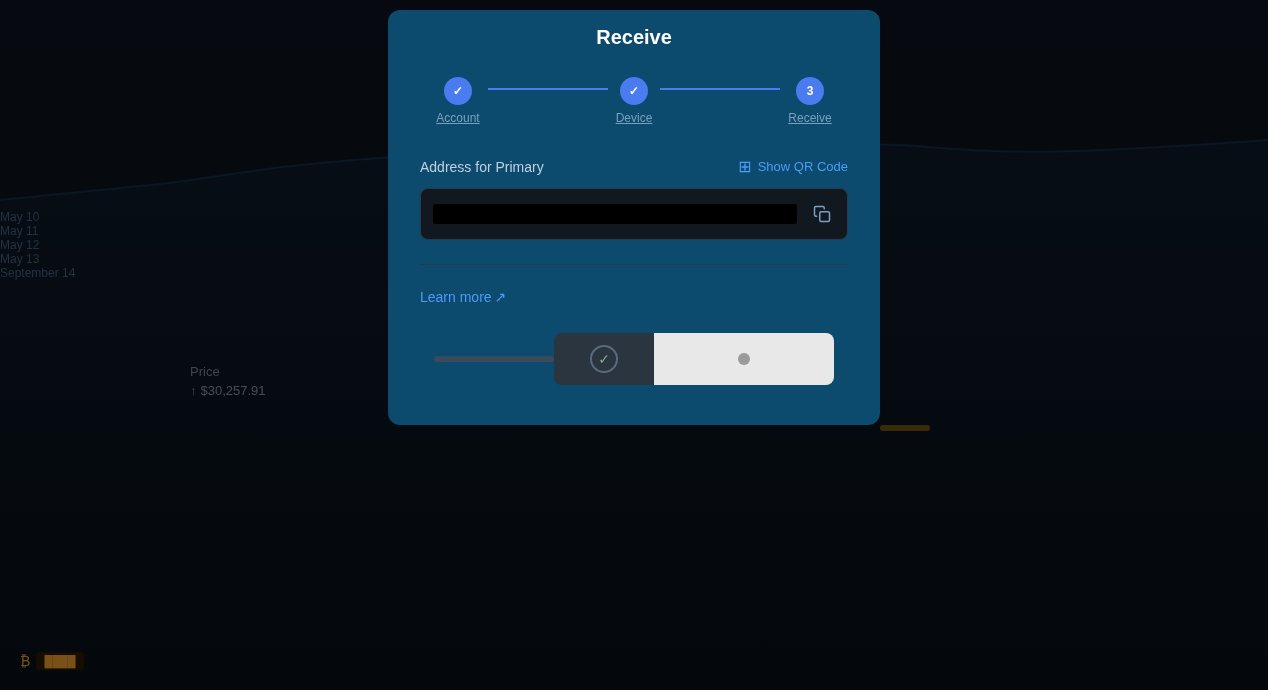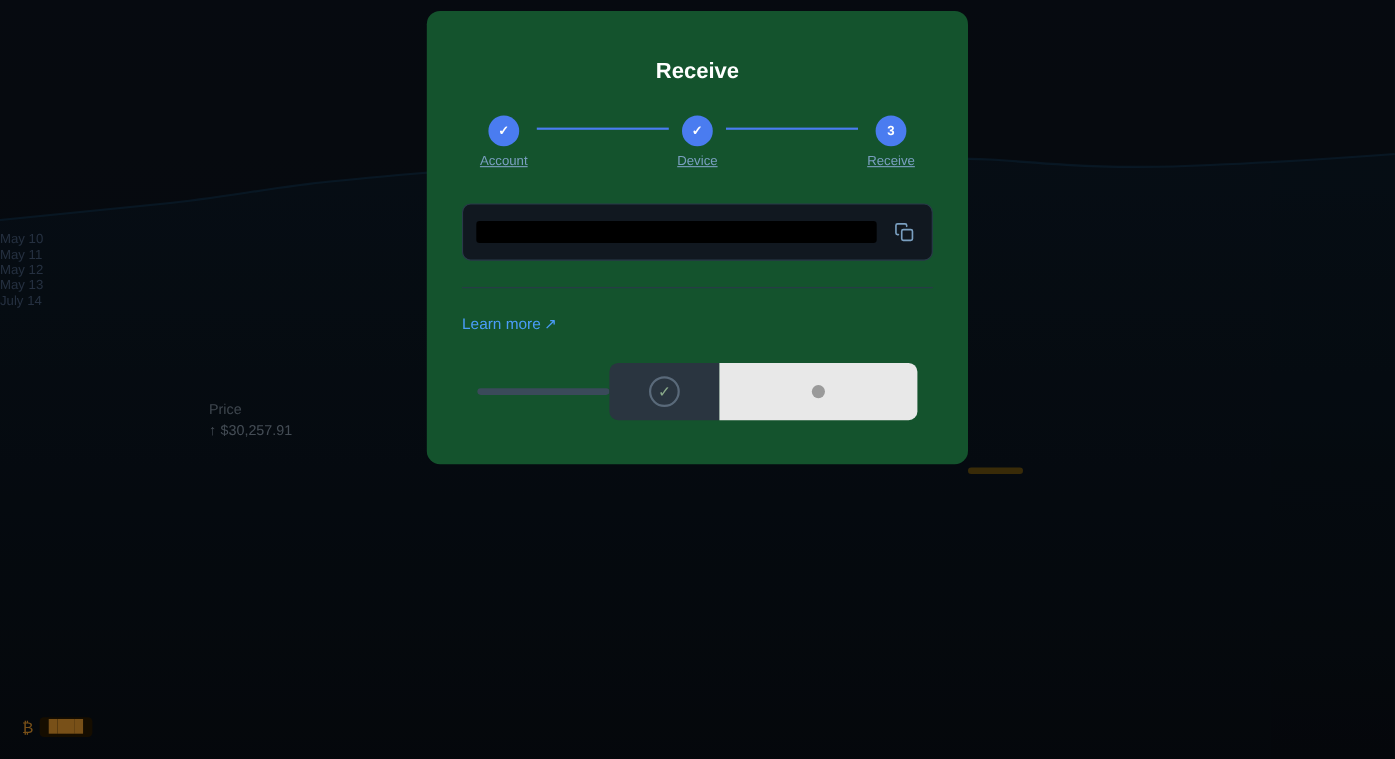--- a/index.html
+++ b/index.html
@@ -62,24 +62,24 @@
       inset: 0;
       background: rgba(0,0,0,0.5);
       display: flex;
       align-items: flex-start;
       justify-content: center;
       padding-top: 10px;
     }
 
     
     .modal {
-      background: #14532d;
+      background: #0c4a6e;
       border-radius: 12px;
       width: 492px;
-      padding: 44px 32px 40px;
+      padding: 16px 32px 40px;
       color: #fff;
       position: relative;
     }
 
     .modal-title {
       text-align: center;
       font-size: 20px;
       font-weight: 600;
       color: #ffffff;
       margin-bottom: 28px;
@@ -336,21 +336,21 @@
 
     <rect x="880" y="425" width="50" height="6" fill="#b8860b" rx="3"></rect>
   </svg>
 </div>
 
 <div class="date-labels">
   <span>May 10</span>
   <span>May 11</span>
   <span>May 12</span>
   <span>May 13</span>
-  <span>July 14</span>
+  <span>September 14</span>
 </div>
 
 <div class="price-area">
   <span>Price</span>
   <div class="price-value">
     <span>↑</span>
     <span>$30,257.91</span>
   </div>
 </div>
 
@@ -386,20 +386,27 @@
       <div class="step-connector"></div>
 
       <div class="step-item">
         <div class="step-circle active">
           <span>3</span>
         </div>
         <span class="step-label">Receive</span>
       </div>
     </div>
 
+    <div class="address-header">
+      <span class="address-label">Address for Primary</span>
+      <button class="show-qr-btn">
+        <span class="qr-icon">⊞</span>
+        <span>Show QR Code</span>
+      </button>
+    </div>
 
     <div class="address-box">
       <div class="address-text"></div>
       <button class="copy-btn">
         <svg width="18" height="18" viewBox="0 0 24 24" fill="none" stroke="currentColor" stroke-width="2" stroke-linecap="round" stroke-linejoin="round">
           <rect x="9" y="9" width="13" height="13" rx="2" ry="2"></rect>
           <path d="M5 15H4a2 2 0 0 1-2-2V4a2 2 0 0 1 2-2h9a2 2 0 0 1 2 2v1"></path>
         </svg>
       </button>
     </div>

